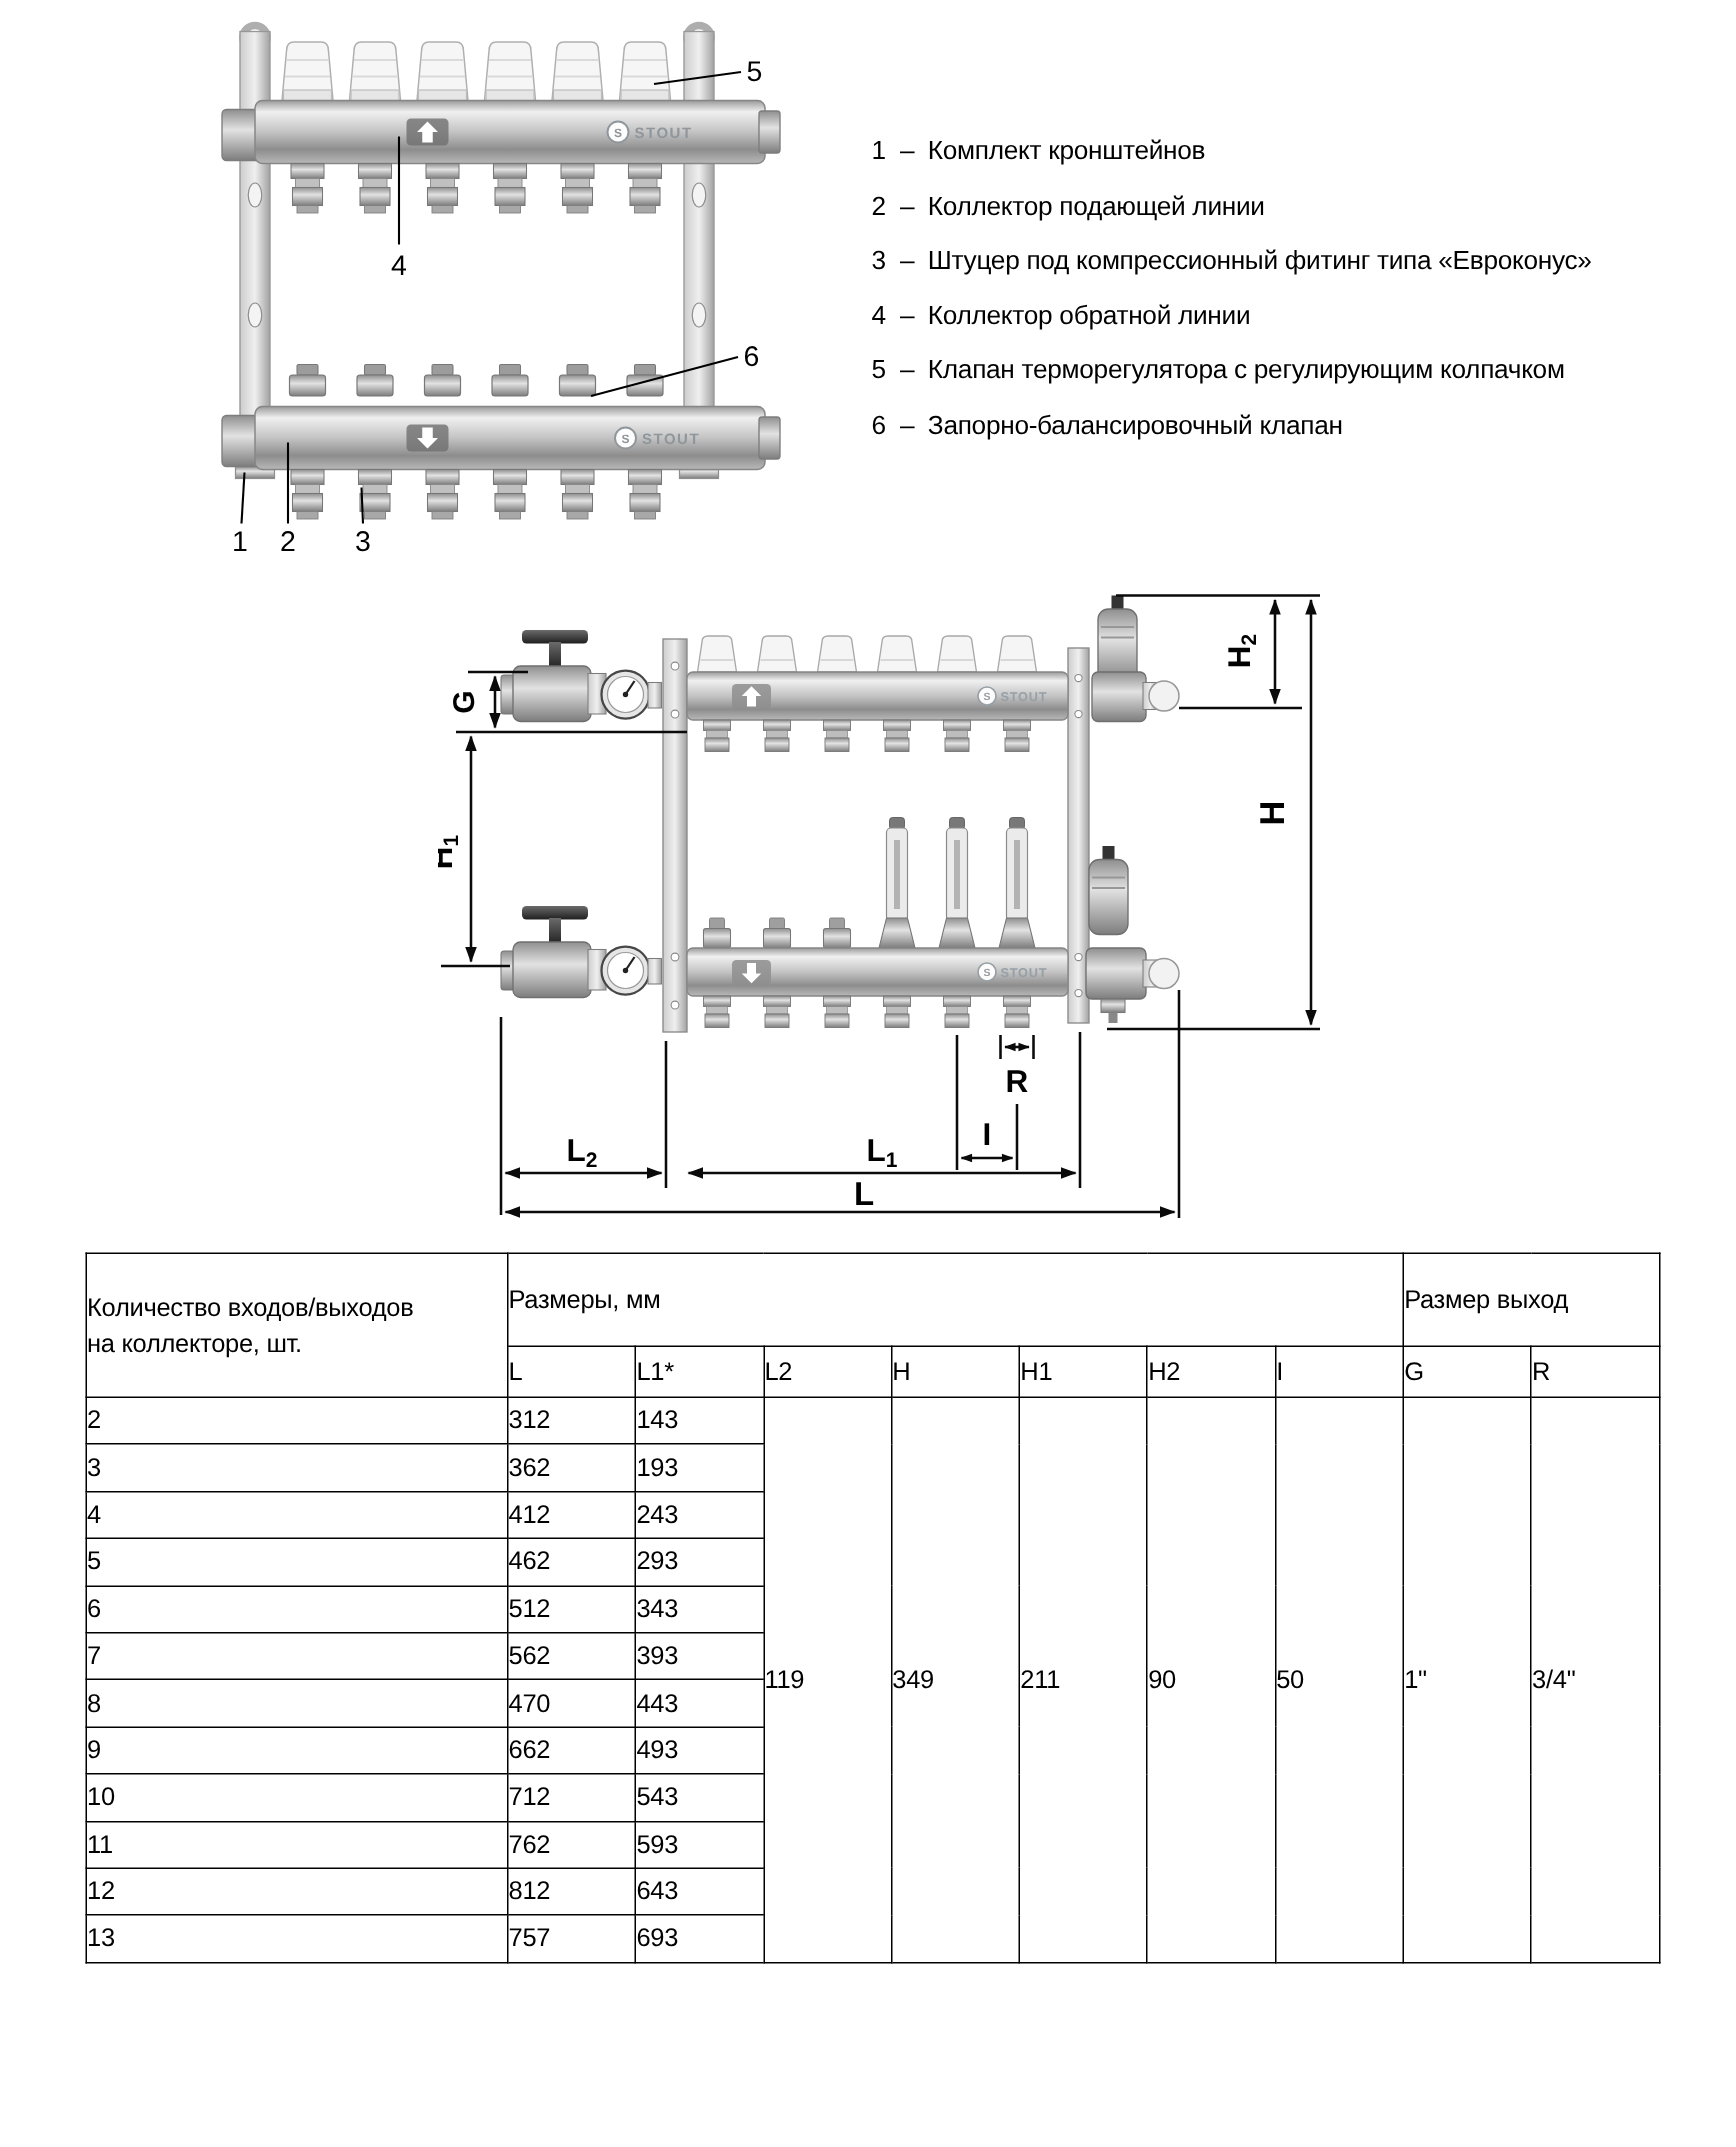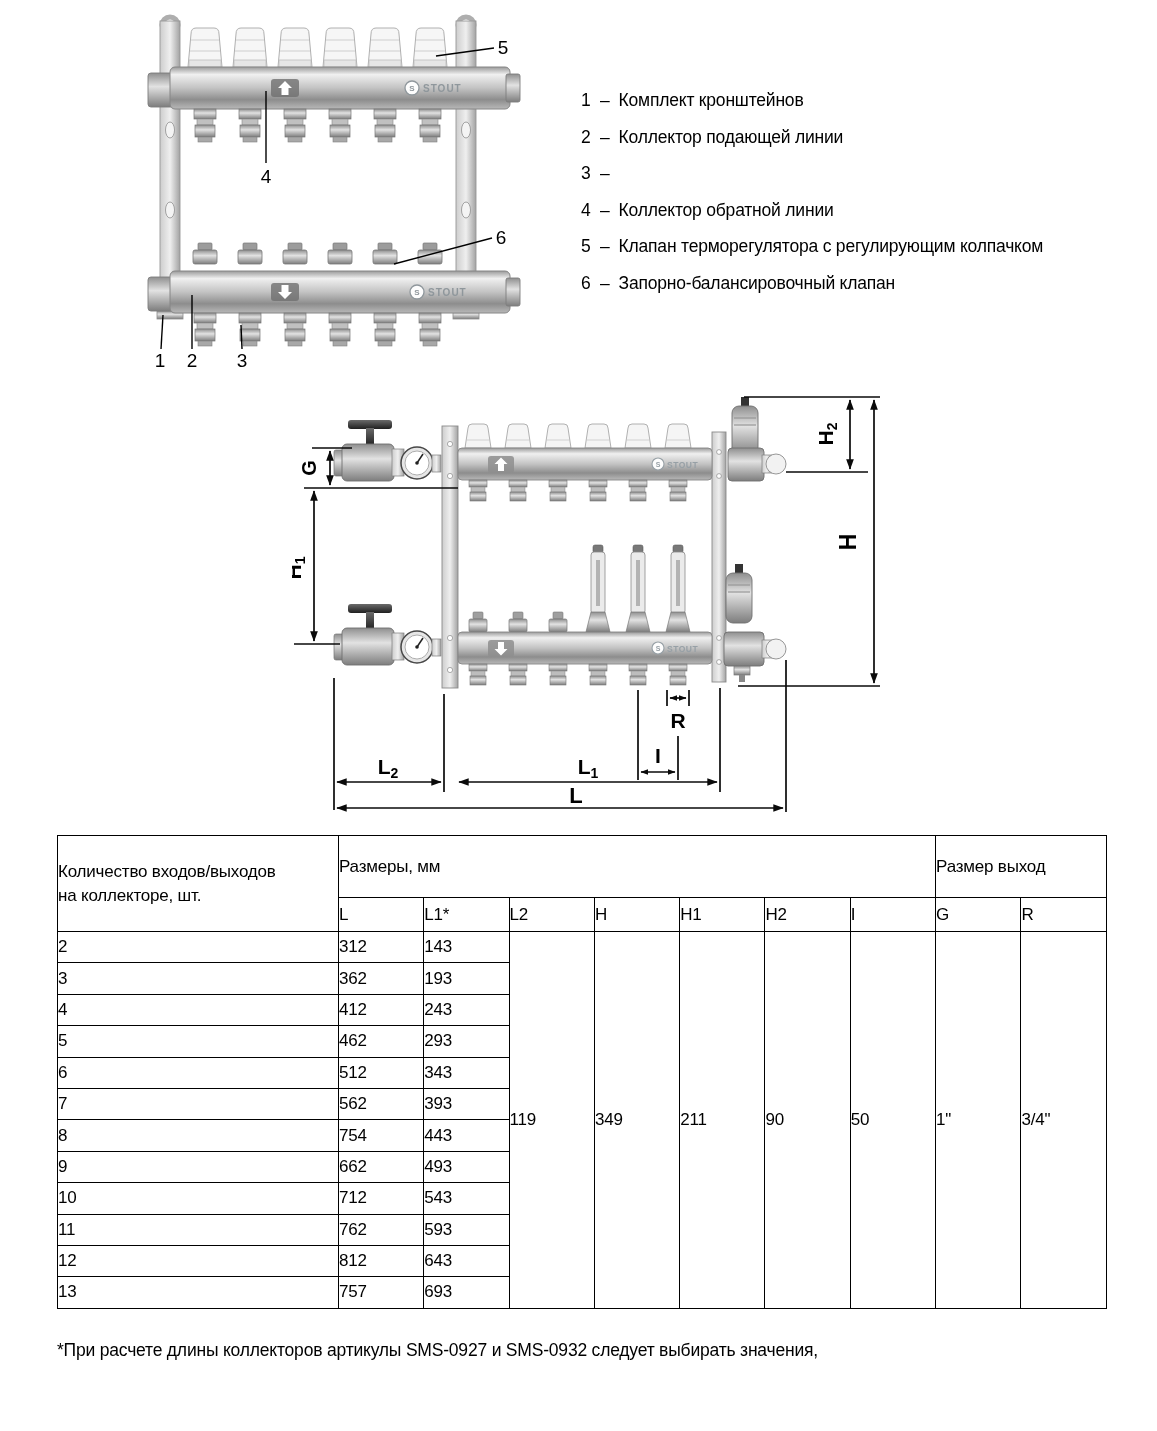--- a/index.html
+++ b/index.html
@@ -169,20 +169,21 @@
     <span class="legend-text">Комплект кронштейнов</span>
   </div>
   <div class="legend-row">
     <span class="legend-num">2</span>
     <span class="legend-dash">–</span>
     <span class="legend-text">Коллектор подающей линии</span>
   </div>
   <div class="legend-row">
     <span class="legend-num">3</span>
     <span class="legend-dash">–</span>
+    <span class="legend-text">Штуцер под компрессионный фитинг типа «Евроконус»</span>
   </div>
   <div class="legend-row">
     <span class="legend-num">4</span>
     <span class="legend-dash">–</span>
     <span class="legend-text">Коллектор обратной линии</span>
   </div>
   <div class="legend-row">
     <span class="legend-num">5</span>
     <span class="legend-dash">–</span>
     <span class="legend-text">Клапан терморегулятора с регулирующим колпачком</span>
@@ -471,21 +472,21 @@
       <td>512</td>
       <td>343</td>
     </tr>
     <tr>
       <td>7</td>
       <td>562</td>
       <td>393</td>
     </tr>
     <tr>
       <td>8</td>
-      <td>754</td>
+      <td>470</td>
       <td>443</td>
     </tr>
     <tr>
       <td>9</td>
       <td>662</td>
       <td>493</td>
     </tr>
     <tr>
       <td>10</td>
       <td>712</td>
@@ -503,14 +504,13 @@
     </tr>
     <tr>
       <td>13</td>
       <td>757</td>
       <td>693</td>
     </tr>
   </tbody>
 </table>
 
 <div class="footnote">
-  <div>*При расчете длины коллекторов артикулы SMS-0927 и SMS-0932 следует выбирать значения,</div>
 </div>
 
 </body></html>

